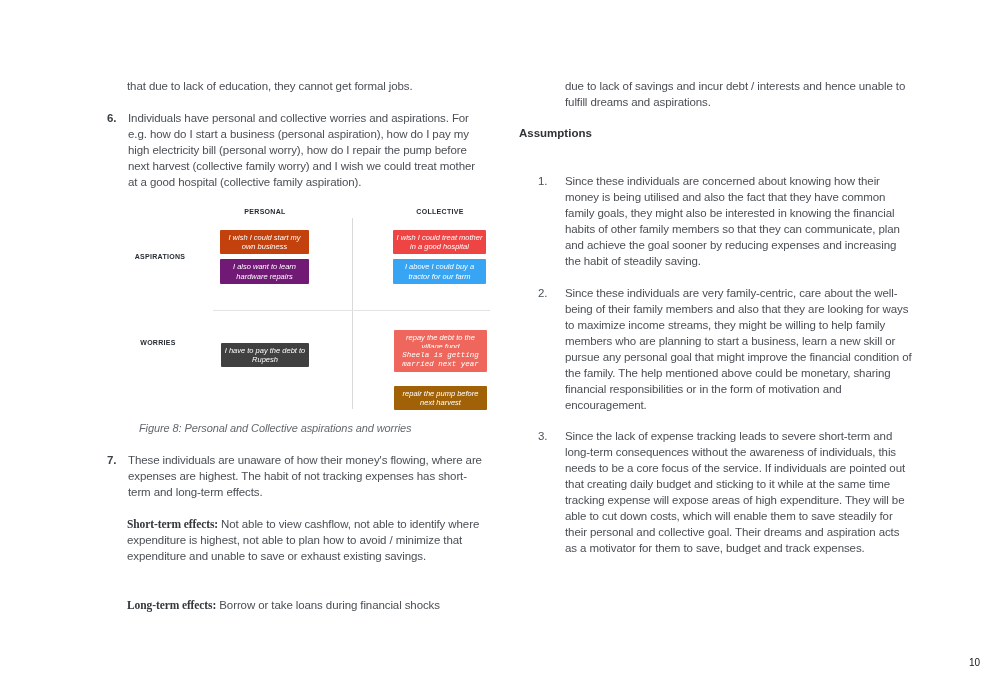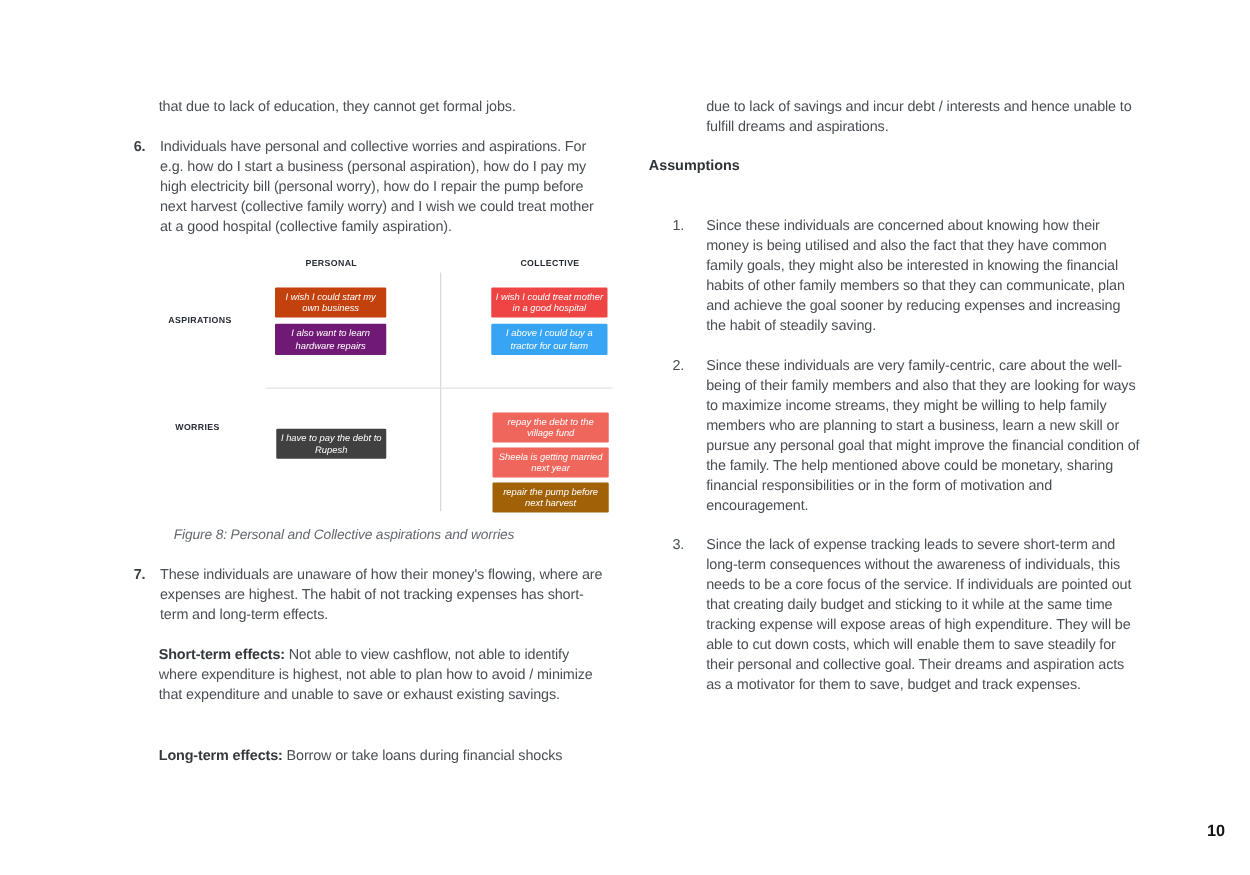--- a/index.html
+++ b/index.html
@@ -15,21 +15,21 @@
     color: #4a4f55;
   }
   .abs { position: absolute; }
 
   
   .num-item { position: absolute; }
   .num-item .num { position: absolute; left: 0; top: 0; }
   .num-item.bold-num .num { font-weight: bold; color: #3b4046; }
   .num-item .txt { display: block; }
 
-  .bold-label { font-weight: bold; color: #33383d; }
+  .bold-label { font-weight: bold; color: #33383d; font-family: Liberation Serif, serif; }
 
   .heading { font-weight: bold; color: #2e3338; font-size: 11.5px; line-height: 16px; }
 
   
   .figure { position: absolute; left: 107px; top: 203px; width: 395px; height: 212px; }
   .fig-col-header, .fig-row-label {
     position: absolute;
     font-size: 7px;
     font-weight: bold;
     letter-spacing: 0.3px;
@@ -60,23 +60,22 @@
     color: #63686e;
     line-height: 14px;
   }
 
   .page-number {
     position: absolute;
     left: 940px;
     top: 657px;
     width: 40px;
     text-align: right;
-    font-size: 13px;
+    font-size: 10px;
     color: #141414;
-    font-weight: bold;
   }
 </style>
 </head>
 <body>
 
 <div class="page">
 
   <div class="abs body-text" style="left:127px; top:78px; width:360px;">that due to lack of education, they cannot get formal jobs.</div>
 
   <div class="num-item bold-num body-text" style="left:107px; top:110px; width:374px;">
@@ -96,21 +95,21 @@
 
     <div class="fig-box" style="left: 113px; top: 27px; width: 89px; height: 24px; background: #c2410c;">I wish I could start my own business</div>
     <div class="fig-box" style="left: 113px; top: 56px; width: 89px; height: 25px; background: #701a75;">I also want to learn hardware repairs</div>
 
     <div class="fig-box" style="left: 286px; top: 27px; width: 93px; height: 24px; background: #ef4444;">I wish I could treat mother in a good hospital</div>
     <div class="fig-box" style="left: 286px; top: 56px; width: 93px; height: 25px; background: rgb(56, 165, 244);">I above I could buy a tractor for our farm</div>
 
     <div class="fig-box" style="left: 114px; top: 127px; width: 88px; height: 24px; background: #404040; margin-top: 13px;">I have to pay the debt to Rupesh</div>
 
     <div class="fig-box" style="left: 287px; top: 127px; width: 93px; height: 24px; background: rgb(239, 103, 92);">repay the debt to the village fund</div>
-    <div class="fig-box" style="left: 287px; top: 155px; width: 93px; height: 24px; background: rgb(239, 103, 92);">Sheela is getting married next year</div>
+    <div class="fig-box" style="left: 287px; top: 145px; width: 93px; height: 24px; background: rgb(239, 103, 92); font-family: Liberation Mono, monospace;">Sheela is getting married next year</div>
     <div class="fig-box" style="left: 287px; top: 183px; width: 93px; height: 24px; background: #a16207;">repair the pump before next harvest</div>
   </div>
 
   <div class="caption" style="left:127px; top:421px; width:360px;margin-left:12px;">Figure 8: Personal and Collective aspirations and worries</div>
 
   <div class="num-item bold-num body-text" style="left:107px; top:452px; width:374px;">
     <span class="num">7.</span>
     <span class="txt" style="margin-left:21px; width:356px;">These individuals are unaware of how their money's flowing, where are expenses are highest. The habit of not tracking expenses has short-term and long-term effects.</span>
   </div>
 

